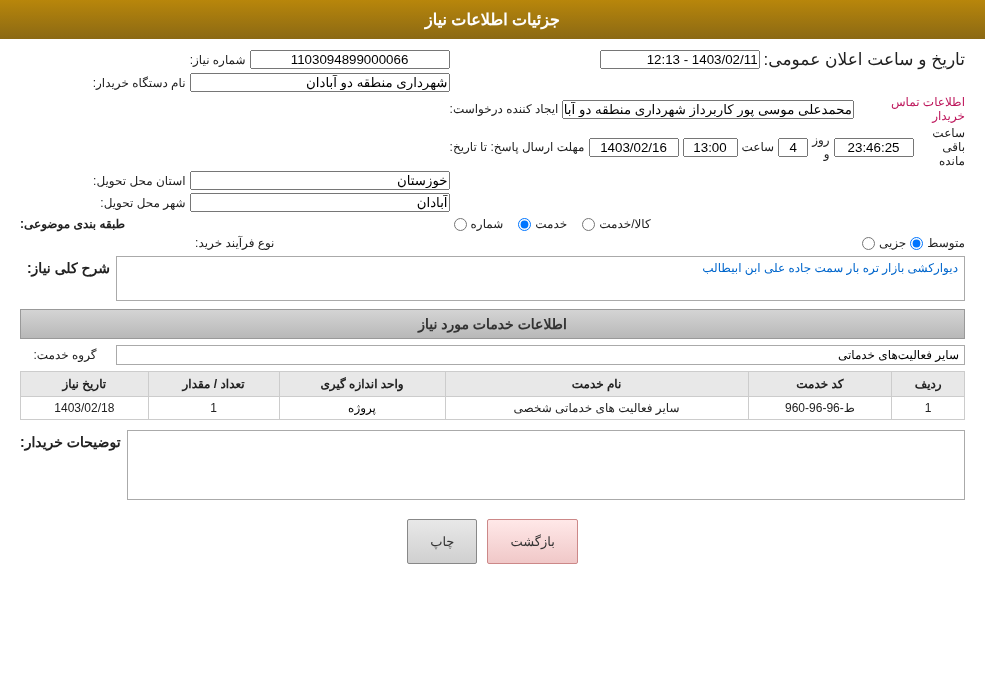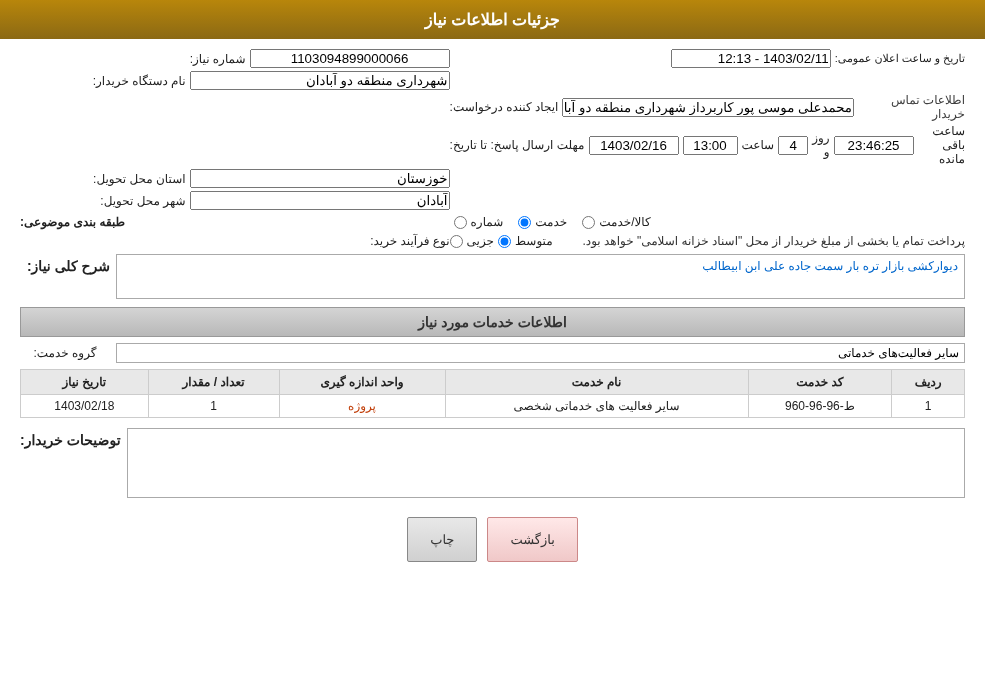--- a/index.html
+++ b/index.html
@@ -31,21 +31,21 @@
       background: linear-gradient(to bottom, #d4d4d4, #b8b8b8);
       border: 1px solid #999;
       text-align: center;
       padding: 6px;
       font-size: 14px;
       font-weight: bold;
       margin: 8px 0 6px 0;
       color: #333;
     }
     .link-blue {
-      color: #404040;
+      color: #be185d;
       text-decoration: none;
       font-size: 12px;
     }
     .radio-row {
       display: flex;
       align-items: center;
       justify-content: flex-end;
       gap: 15px;
       padding: 2px 4px;
     }
@@ -76,21 +76,21 @@
       border: 1px solid #ccc;
       padding: 5px 8px;
       text-align: center;
     }
     .services-table td {
       border: 1px solid #ccc;
       padding: 4px 8px;
       text-align: center;
     }
     .services-table td.link-blue {
-      color: #c2410c;
+      color: #000000;
     }
     .button-row {
       display: flex;
       justify-content: center;
       gap: 10px;
       margin-top: 16px;
     }
     .btn {
       padding: 14px 22px;
       font-family: Tahoma, Arial, sans-serif;
@@ -131,21 +131,21 @@
 
   <div class="header-bar">
     <span>جزئیات اطلاعات نیاز</span>
   </div>
 
   <div class="content">
 
     <div class="info-row">
 
       <div style="display:flex;align-items:center;gap:4px;flex:1.2;">
-        <span style="font-size:11px;white-space:nowrap;">تاریخ و ساعت اعلان عمومی:</span>
+        <span style="font-size:17px;white-space:nowrap;">تاریخ و ساعت اعلان عمومی:</span>
         <input type="text" style="width: 160px;" readonly="" value="1403/02/11 - 12:13">
       </div>
 
       <div style="display:flex;align-items:center;gap:4px;flex:1;">
         <input type="text" style="width: 200px; text-align: center;" readonly="" value="1103094899000066">
         <span style="font-size:12px;white-space:nowrap;">شماره نیاز:</span>
       </div>
     </div>
 
     <div class="info-row" style="margin-top:3px;">
@@ -212,31 +212,30 @@
           </label>
         </div>
       </div>
       <div style="display:flex;align-items:flex-start;gap:4px;flex:1;justify-content:flex-end;font-weight:bold;">
         <span style="font-size:12px;white-space:nowrap;">طبقه بندی موضوعی:</span>
       </div>
     </div>
 
     <div class="info-row" style="margin-top:3px;">
       <div style="display:flex;align-items:center;gap:4px;flex:1.2;">
-        <span style="font-size:12px;color:#333;flex:1;">پرداخت تمام یا بخشی از مبلغ خریدار از محل "اسناد خزانه اسلامی" خواهد بود.</span>
         <label class="radio-item">
           <span>متوسط</span>
           <input type="radio" name="purchase" checked="" style="">
         </label>
         <label class="radio-item">
           <span>جزیی</span>
           <input type="radio" name="purchase" style="">
         </label>
       </div>
-      <div style="display:flex;align-items:center;gap:4px;flex:1;justify-content:flex-start;">
+      <div style="display:flex;align-items:center;gap:4px;flex:1;justify-content:center;">
         <span style="font-size:12px;white-space:nowrap;">نوع فرآیند خرید:</span>
       </div>
     </div>
 
     <div style="display:flex;align-items:flex-start;gap:6px;margin-top:6px;">
       <div style="flex:1;">
         <div class="beschr-box">
           <span>دیوارکشی بازار تره بار سمت جاده علی ابن ابیطالب</span>
         </div>
       </div>

